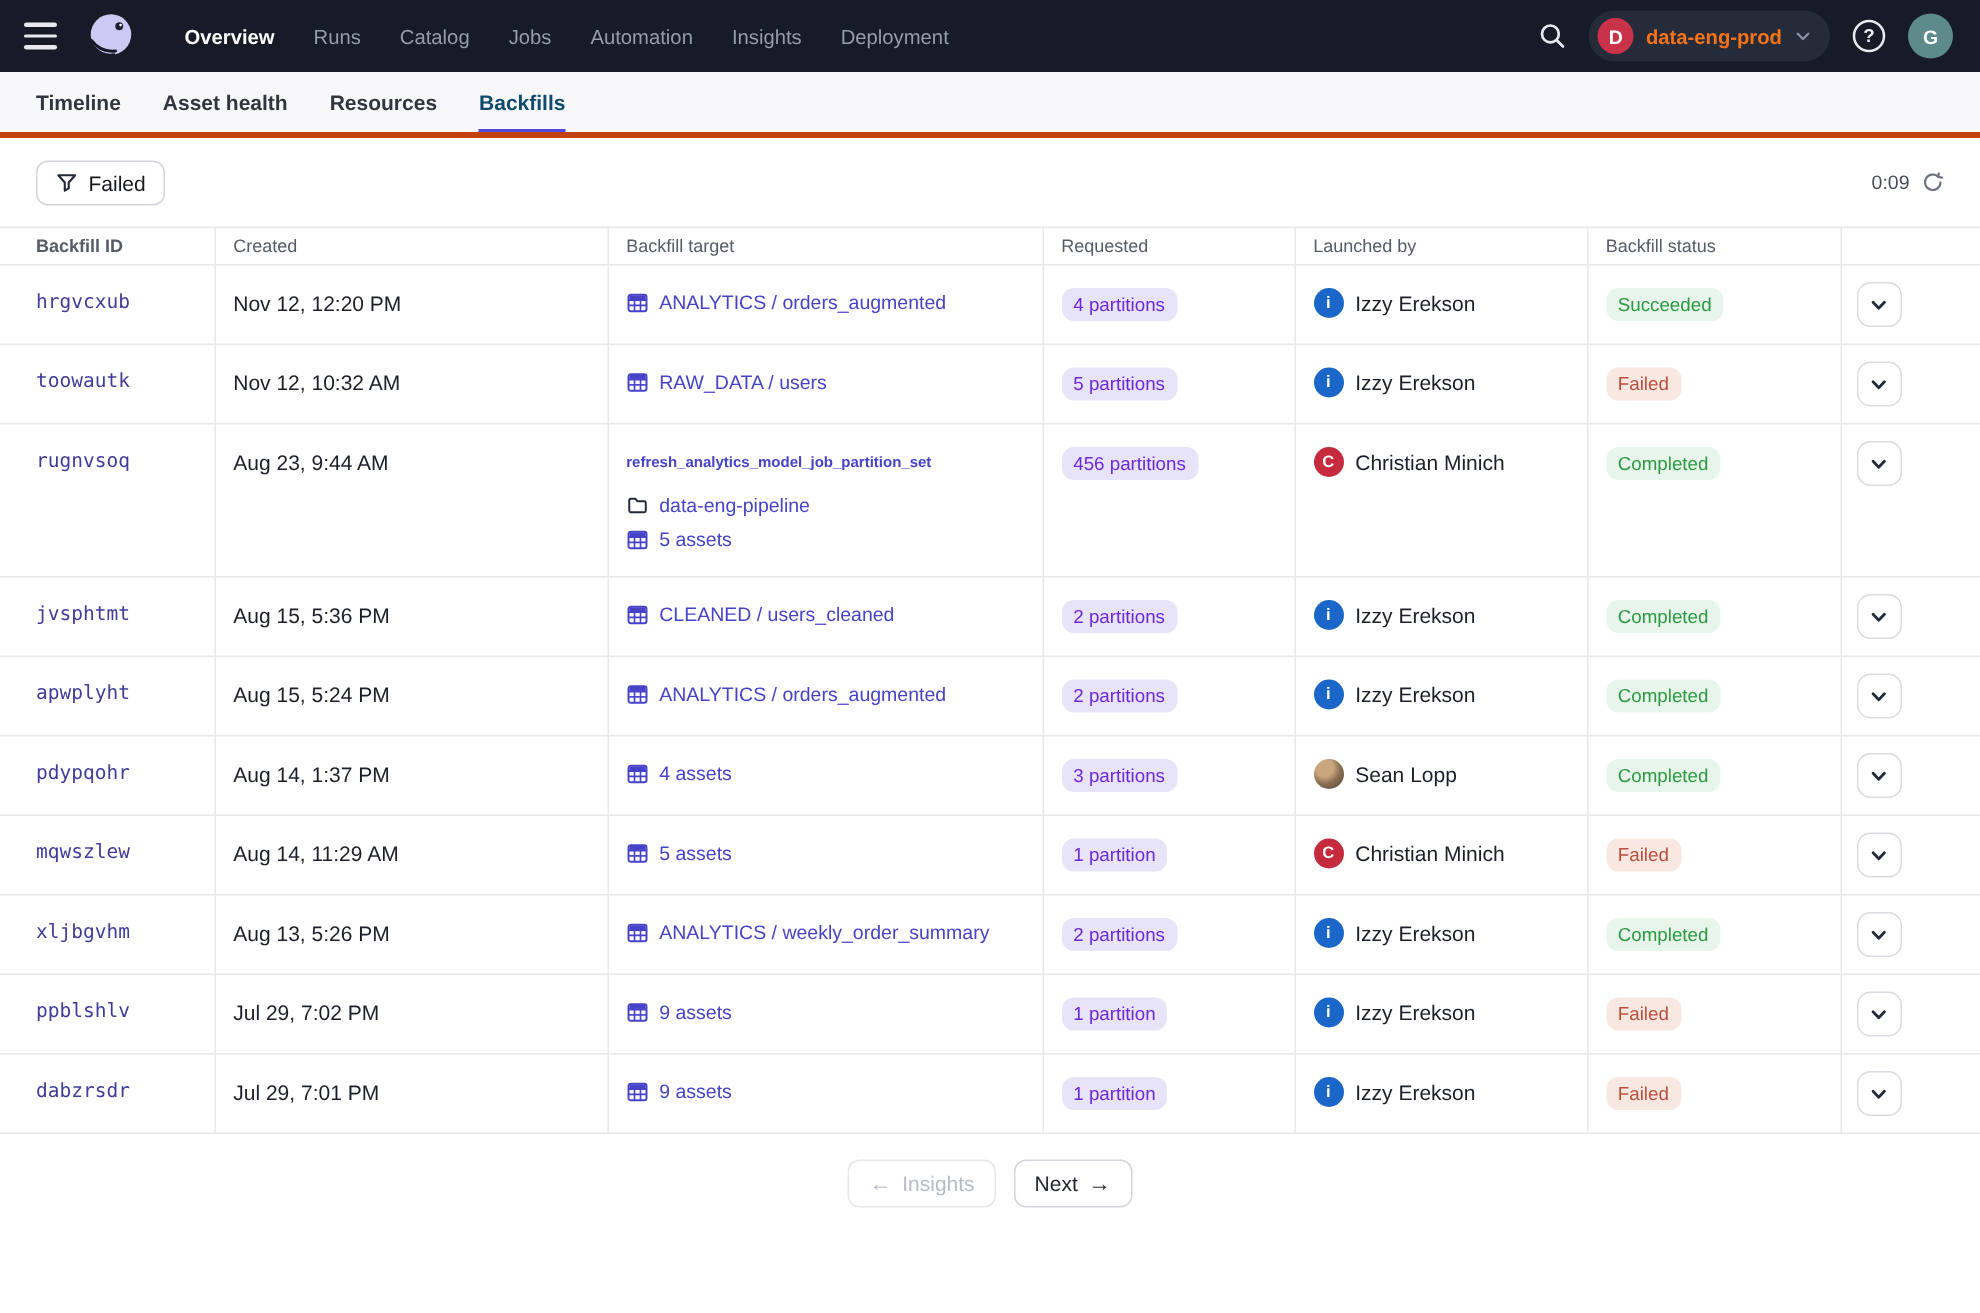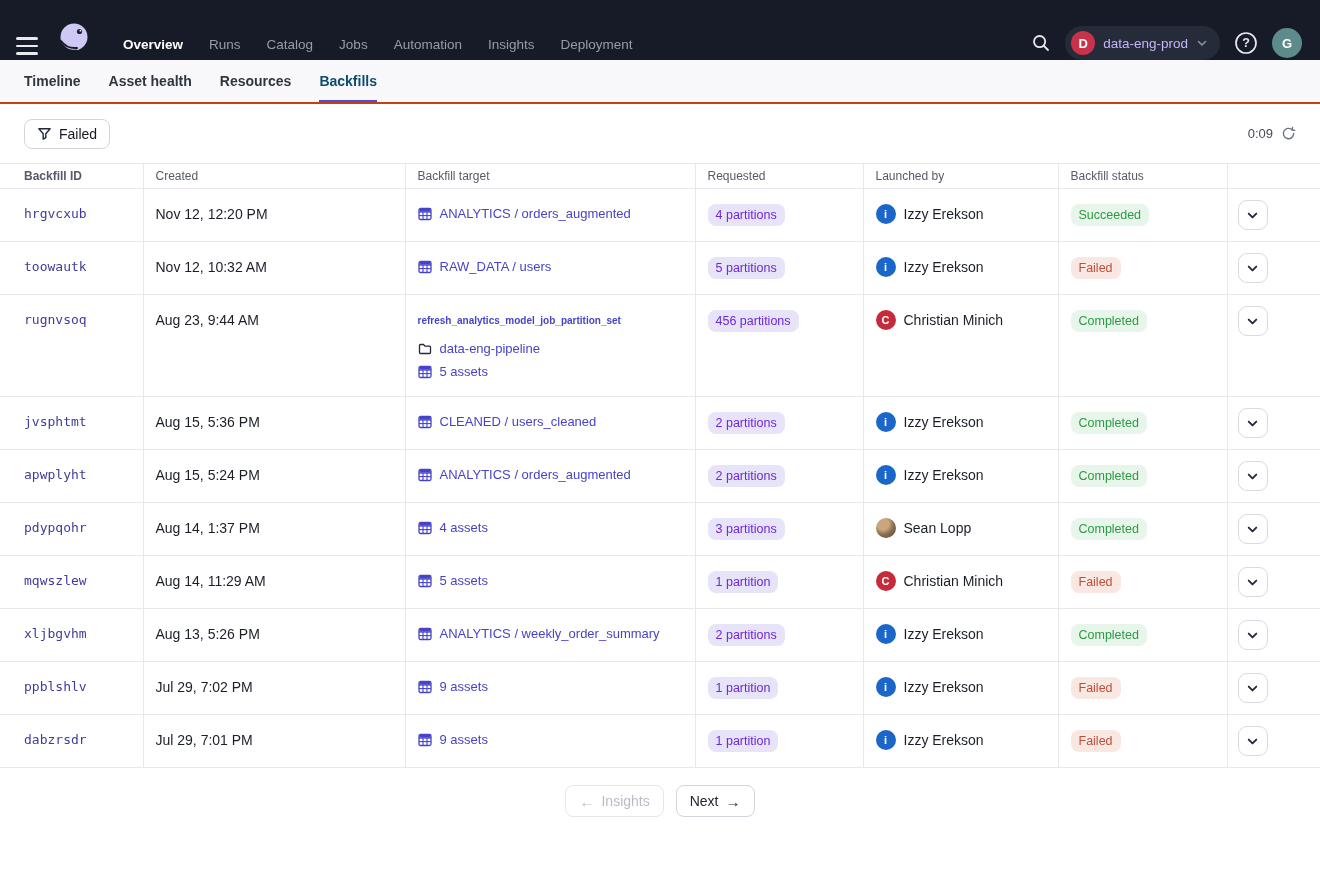--- a/index.html
+++ b/index.html
@@ -1,43 +1,43 @@
 <!DOCTYPE html>
 <html><head>
 <meta charset="utf-8">
 <style>
   * { box-sizing: border-box; margin: 0; padding: 0; }
   html, body { width: 1320px; height: 875px; background: #ffffff; overflow: hidden; }
   body { font-family: "Liberation Sans", sans-serif; color: #1b1f29; }
 
   
   .topnav {
-    height: 60px; background: #161b27; display: flex; align-items: flex-end;
+    height: 48px; background: #161b27; display: flex; align-items: center;
     padding: 0 18px 0 16px; gap: 8px;
   }
   .hamburger { width: 28px; height: 28px; display: flex; flex-direction: column;
     justify-content: center; gap: 5px; cursor: pointer; background: none; border: none; }
   .hamburger span { display: block; width: 22px; height: 2.5px; background: #e8eaf0; border-radius: 2px; }
   .logo-wrap { width: 44px; height: 44px; display: flex; align-items: center; justify-content: center; cursor: pointer; }
   .nav-items { display: flex; align-items: center; gap: 4px; margin-left: 8px; }
   .nav-item { color: #959caa; font-size: 13.5px; font-weight: 500; text-decoration: none;
     padding: 8px 11px; cursor: pointer; }
   .nav-item.active { color: #ffffff; font-weight: 700; }
   .topnav-right { margin-left: auto; display: flex; align-items: center; gap: 14px; }
   .icon-btn { background: none; border: none; cursor: pointer; display: flex; align-items: center; justify-content: center; }
   .deploy-pill { display: flex; align-items: center; gap: 8px; background: #252b39;
     border: none; border-radius: 17px; height: 34px; padding: 0 12px 0 6px; cursor: pointer; }
   .deploy-initial { width: 24px; height: 24px; border-radius: 50%; background: #c8334a;
     color: #fff; font-size: 13px; font-weight: 700; display: flex; align-items: center; justify-content: center; }
-  .deploy-name { color: #c4b5fd; font-size: 13.5px; font-weight: 400; }
+  .deploy-name { color: #f97316; font-size: 13.5px; font-weight: 700; }
   .user-avatar { width: 30px; height: 30px; border-radius: 50%; background: #5d8b8b; border: none;
     color: #fff; font-size: 13px; font-weight: 600; display: flex; align-items: center; justify-content: center; cursor: pointer; }
 
   
-  .tabbar { height: 44px; background: #f8f8fa; border-bottom: 2px solid #c2410c;
+  .tabbar { height: 44px; background: #f8f8fa; border-bottom: 4px solid #c2410c;
     display: flex; align-items: stretch; padding: 0 24px; gap: 28px; }
   .tab { display: flex; align-items: center; font-size: 14px; font-weight: 600; color: #30353f;
     text-decoration: none; cursor: pointer; position: relative; }
   .tab.active { color: #0c4a6e; }
   .tab.active::after { content: ""; position: absolute; left: 0; right: 0; bottom: 0; height: 2px; background: #5149d9; }
 
   
   .toolbar { height: 59px; display: flex; align-items: center; padding: 0 24px; background: #fff; }
   .filter-btn { display: flex; align-items: center; gap: 7px; background: #fff;
     border: 1px solid #d2d5dc; border-radius: 8px; height: 30px; padding: 0 12px;

